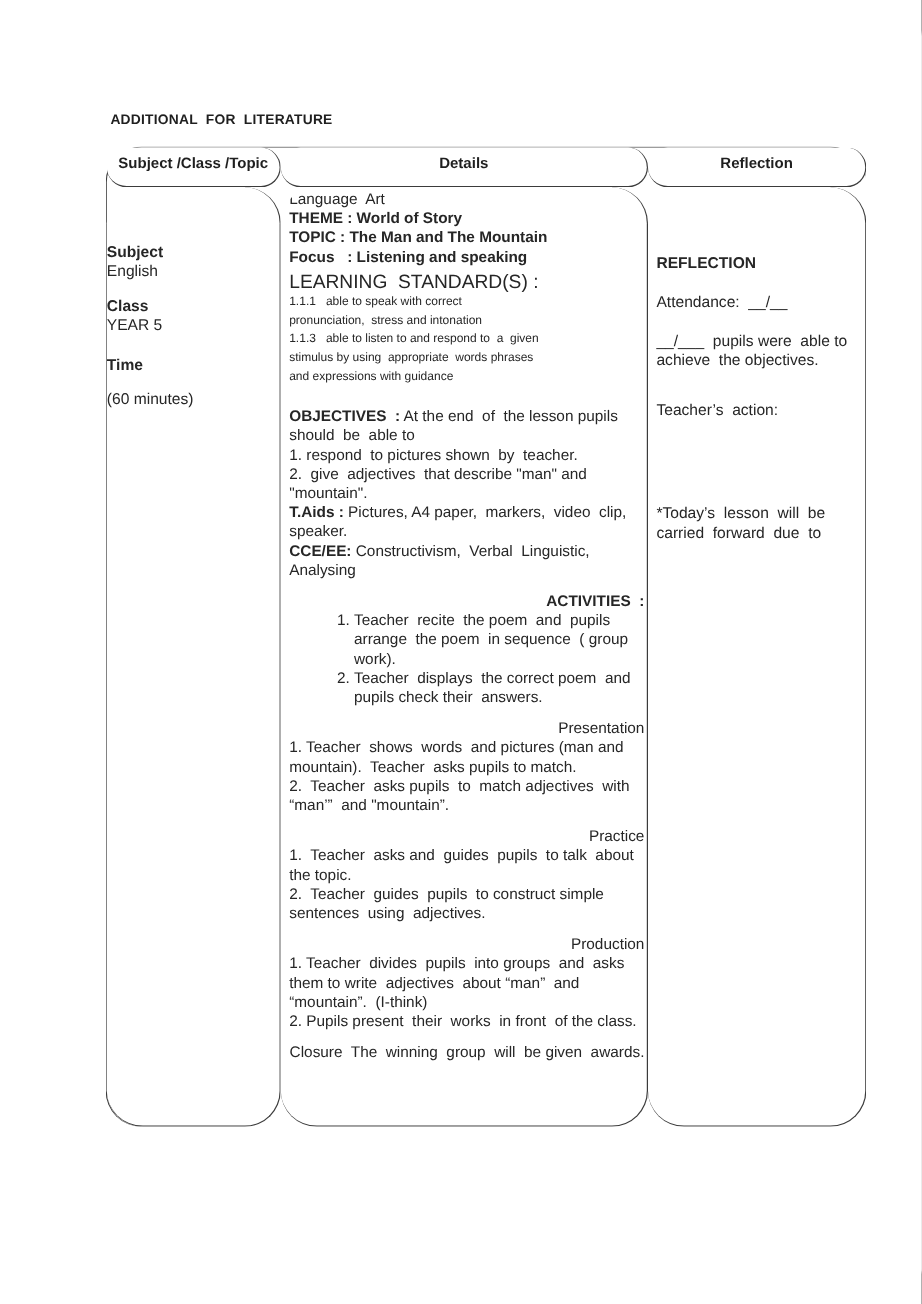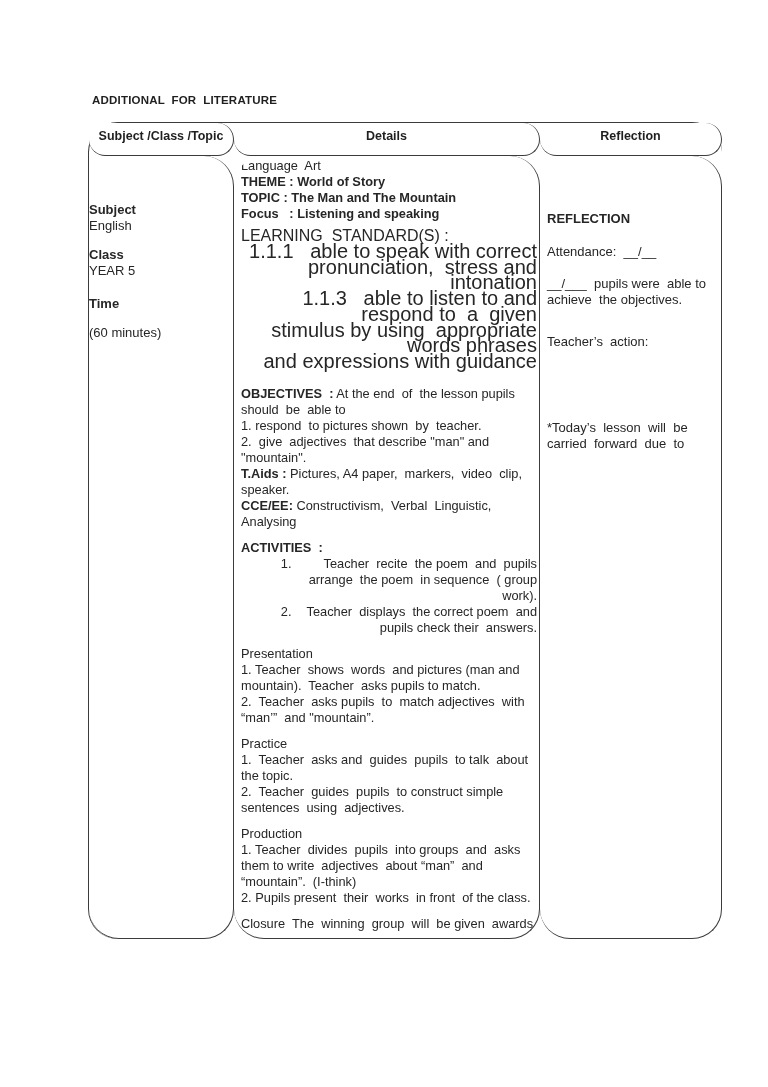--- a/index.html
+++ b/index.html
@@ -49,30 +49,30 @@
   }
   .details-cell p, .reflection-cell p, .details-cell li { white-space: pre-wrap; }
 
   .reflection-cell {
     padding: 55px 5px 0 7px;
     font-size: 13px; line-height: 16px;
   }
 
   .b { font-weight: 700; }
   .ls-head { font-size: 16px; line-height: 17px; margin-top: 5px; }
-  .ls { font-size: 20px; line-height: 15.7px; text-align: right; }
+  .ls { font-size: 10px; line-height: 15.7px; }
 
-  .mt10 { margin-top: 10px; }
+  .mt10 { margin-top: 10px; text-align: right; }
   .mt13 { margin-top: 13px; }
   .mt16 { margin-top: 16px; }
   .mt17 { margin-top: 17px; }
   .mt26 { margin-top: 26px; }
   .mt70 { margin-top: 70px; }
 
-  ol.steps { margin: 0 0 0 26px; padding-left: 28px; text-align: right; }
+  ol.steps { margin: 0 0 0 26px; padding-left: 28px; }
   ol.steps li { line-height: 16px; }
 </style>
 </head>
 <body>
 
 <div class="canvas">
 
   <div class="doc-title">ADDITIONAL  FOR  LITERATURE</div>
 
   <div class="lesson-table">

